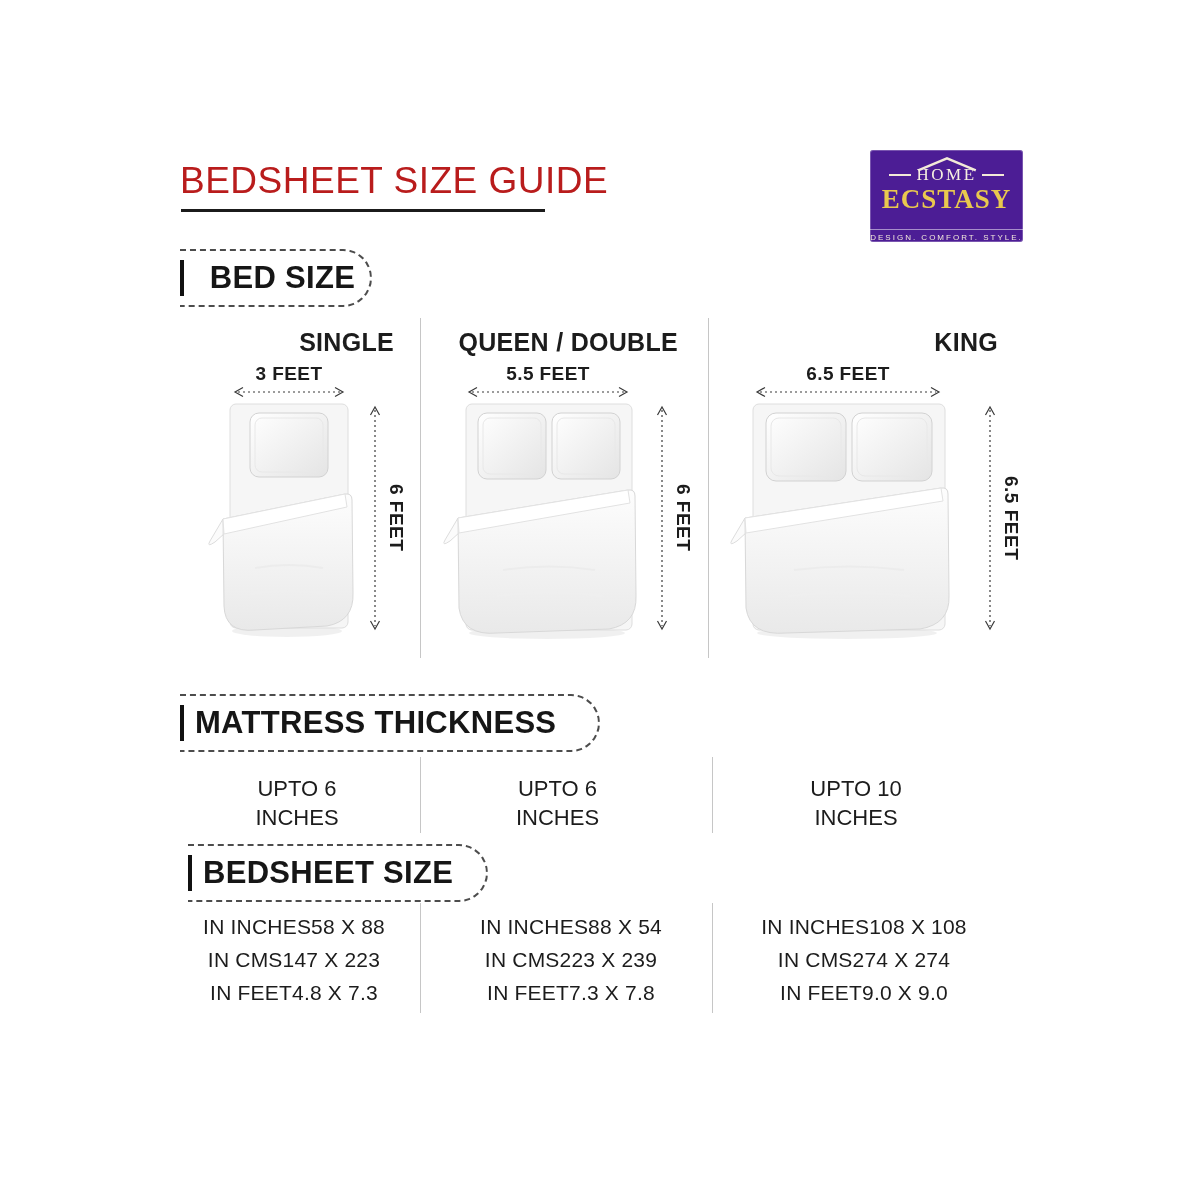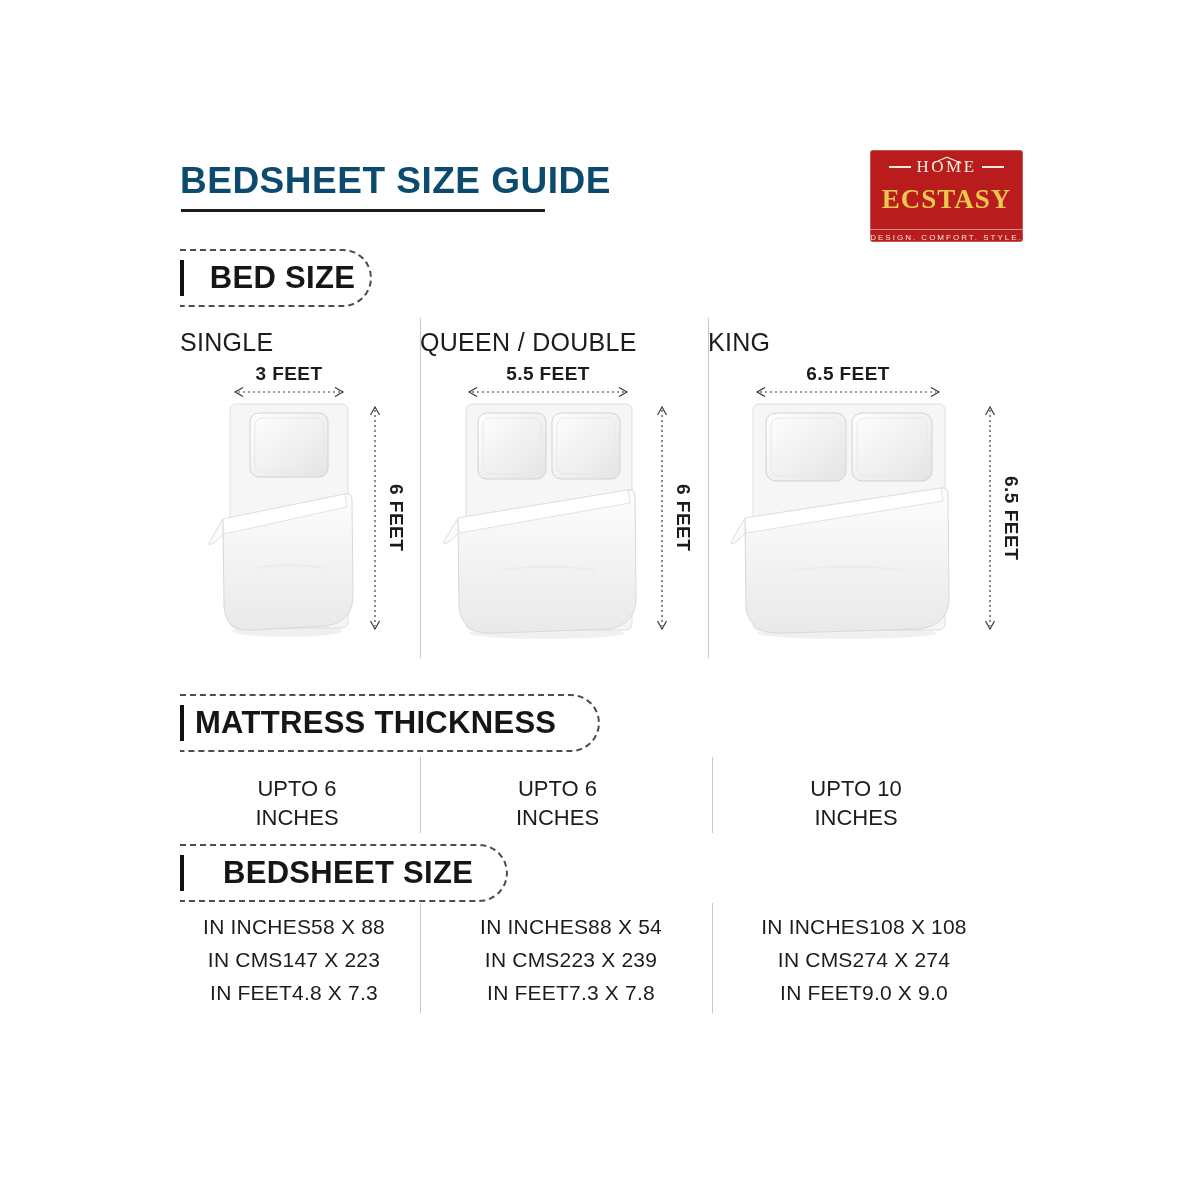--- a/index.html
+++ b/index.html
@@ -2,22 +2,22 @@
 <html><head>
 <meta charset="utf-8">
 <style>
   html,body{margin:0;padding:0;background:#ffffff;}
   #canvas{
     position:relative;width:1200px;height:1200px;background:#ffffff;
     font-family:"Liberation Sans", sans-serif;color:#1c1c1c;overflow:hidden;
   }
   
   .page-title{
-    position:absolute;left:180px;top:160px;font-size:37px;font-weight:700;
-    letter-spacing:0.5px;color:#0c4a6e;
+    position:absolute;left:180px;top:160px;font-size:37px;font-weight:400;
+    letter-spacing:0.5px;color:#b91c1c;
   }
   .title-underline{position:absolute;left:181px;top:209px;width:364px;height:3px;background:#1b1b1b;}
   
   .logo{
     position:absolute;left:870px;top:150px;width:153px;height:92px;border-radius:3px;
     display:flex;flex-direction:column;align-items:center;justify-content:flex-start;
     box-shadow:inset 0 0 0 1px rgba(255,255,255,0.25);
   }
   .logo-roof{margin-top:6px;height:20px;}
   .logo-home-row{display:flex;align-items:center;gap:5px;margin-top:-7px;}
@@ -31,21 +31,21 @@
   
   .sec-box{
     position:absolute;border:2px dashed #4c4c4c;border-left:none;
     border-radius:0 30px 30px 0;display:flex;align-items:center;background:#fff;
   }
   .sec-bar{position:absolute;left:0;top:50%;transform:translateY(-50%);width:4px;height:36px;background:#111;}
   .sec-label{font-size:31px;font-weight:800;letter-spacing:0.3px;padding-left:15px;color:#161616;white-space:nowrap;}
   
   .vdiv{position:absolute;width:1px;background:#c6c6c6;}
   
-  .bed-name{position:absolute;top:328px;text-align:left;font-size:25px;font-weight:400;letter-spacing:0.3px;}
+  .bed-name{position:absolute;top:328px;text-align:right;font-size:25px;font-weight:700;letter-spacing:0.3px;}
   .dim-label{position:absolute;top:363px;text-align:center;font-size:19px;font-weight:600;letter-spacing:0.4px;}
   .harrow{position:absolute;top:386px;height:12px;}
   .bed{position:absolute;top:400px;}
   .varrow{position:absolute;top:402px;width:12px;height:232px;}
   .vlabel{
     position:absolute;top:402px;height:232px;display:flex;align-items:center;justify-content:center;
   }
   .vlabel span{writing-mode:vertical-rl;font-size:19px;font-weight:600;letter-spacing:0.5px;white-space:nowrap;}
   
   .mval{position:absolute;top:762px;text-align:center;font-size:22px;line-height:29px;font-weight:500;margin-top:12px;}
@@ -56,30 +56,30 @@
   .trow .val{letter-spacing:0.2px;}
 </style>
 </head>
 <body>
 
 <div id="canvas">
 
   <div class="page-title">BEDSHEET SIZE GUIDE</div>
   <div class="title-underline"></div>
 
-  <div class="logo" style="background:#b91c1c;">
+  <div class="logo" style="background:#4c1d95;">
     <svg class="logo-roof" width="78" height="20" viewBox="0 0 78 20">
       <polyline points="3,18 39,3 75,18" fill="none" stroke="#f3ead8" stroke-width="3"></polyline>
     </svg>
     <div class="logo-home-row">
       <span class="logo-home-line"></span>
       <span class="logo-home">HOME</span>
       <span class="logo-home-line"></span>
     </div>
-    <div class="logo-name" style="color:#e9c84e;margin-top:8px;">ECSTASY</div>
+    <div class="logo-name" style="color:#e9c84e;">ECSTASY</div>
     <div class="logo-tagline">DESIGN. COMFORT. STYLE.</div>
   </div>
 
   <div class="sec-box" style="left:180px;top:249px;width:190px;height:54px;justify-content:center;">
     <span class="sec-bar"></span>
     <span class="sec-label">BED SIZE</span>
   </div>
 
   <div class="vdiv" style="left:420px;top:318px;height:340px;"></div>
   <div class="vdiv" style="left:708px;top:318px;height:340px;"></div>
@@ -213,21 +213,21 @@
   </div>
   <div class="mval" style="left:430px;width:255px;">
     <div>UPTO 6</div>
     <div>INCHES</div>
   </div>
   <div class="mval" style="left:720px;width:272px;">
     <div>UPTO 10</div>
     <div>INCHES</div>
   </div>
 
-  <div class="sec-box" style="left:180px;top:844px;width:298px;height:54px;padding-left:28px;">
+  <div class="sec-box" style="left:188px;top:844px;width:298px;height:54px;">
     <span class="sec-bar"></span>
     <span class="sec-label">BEDSHEET SIZE</span>
   </div>
 
   <div class="vdiv" style="left:420px;top:903px;height:110px;"></div>
   <div class="vdiv" style="left:712px;top:903px;height:110px;"></div>
 
   <div class="tcol" style="left:190px;width:208px;">
     <div class="trow">
       <span class="lab">IN INCHES</span>

